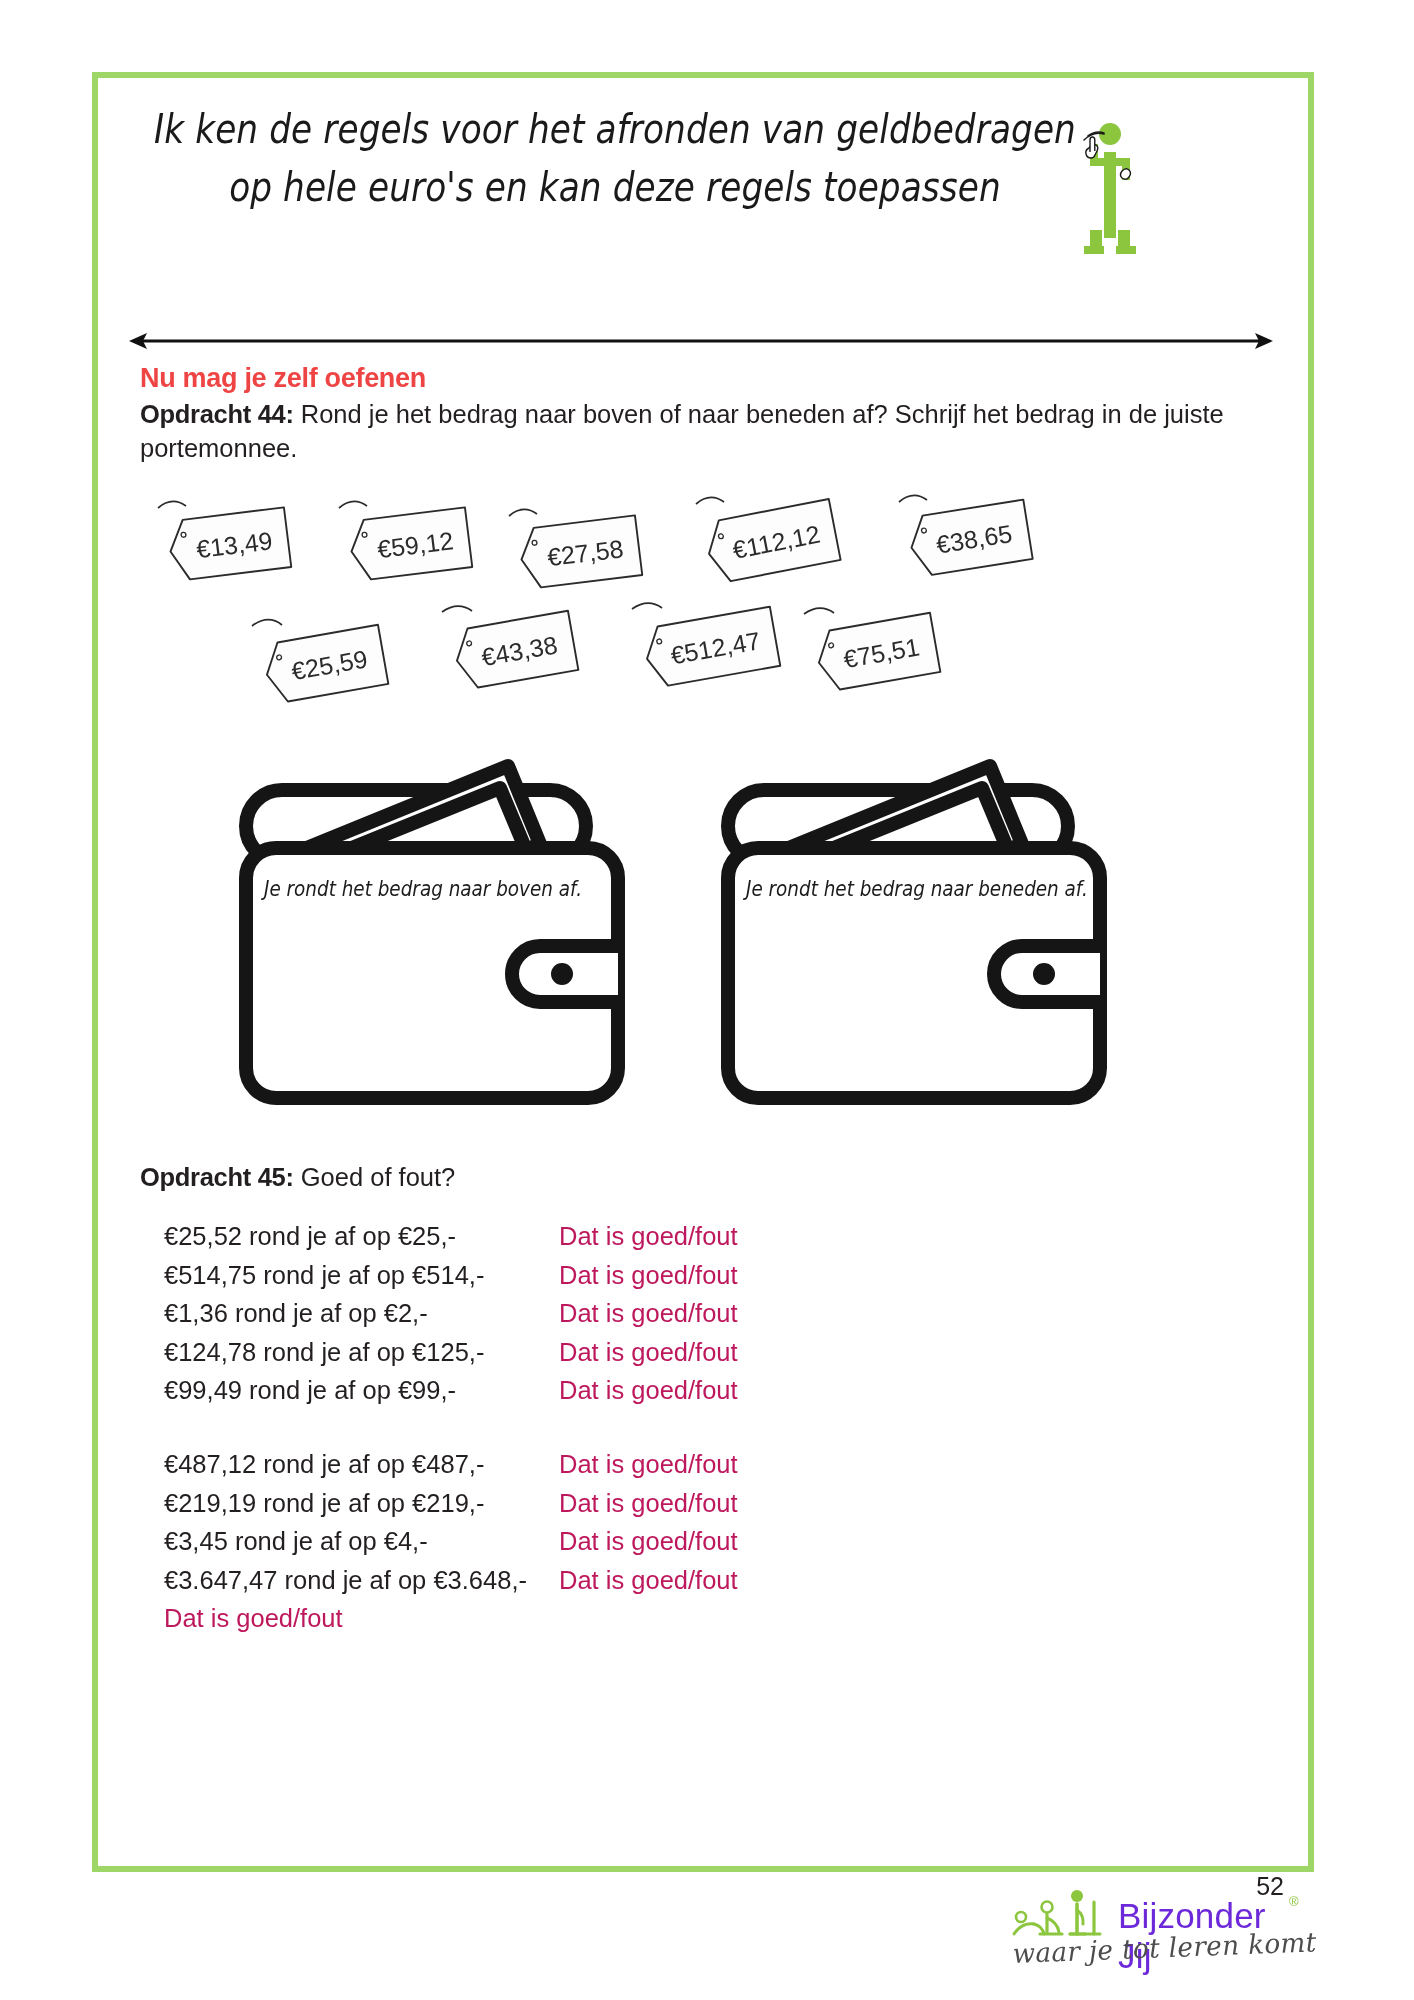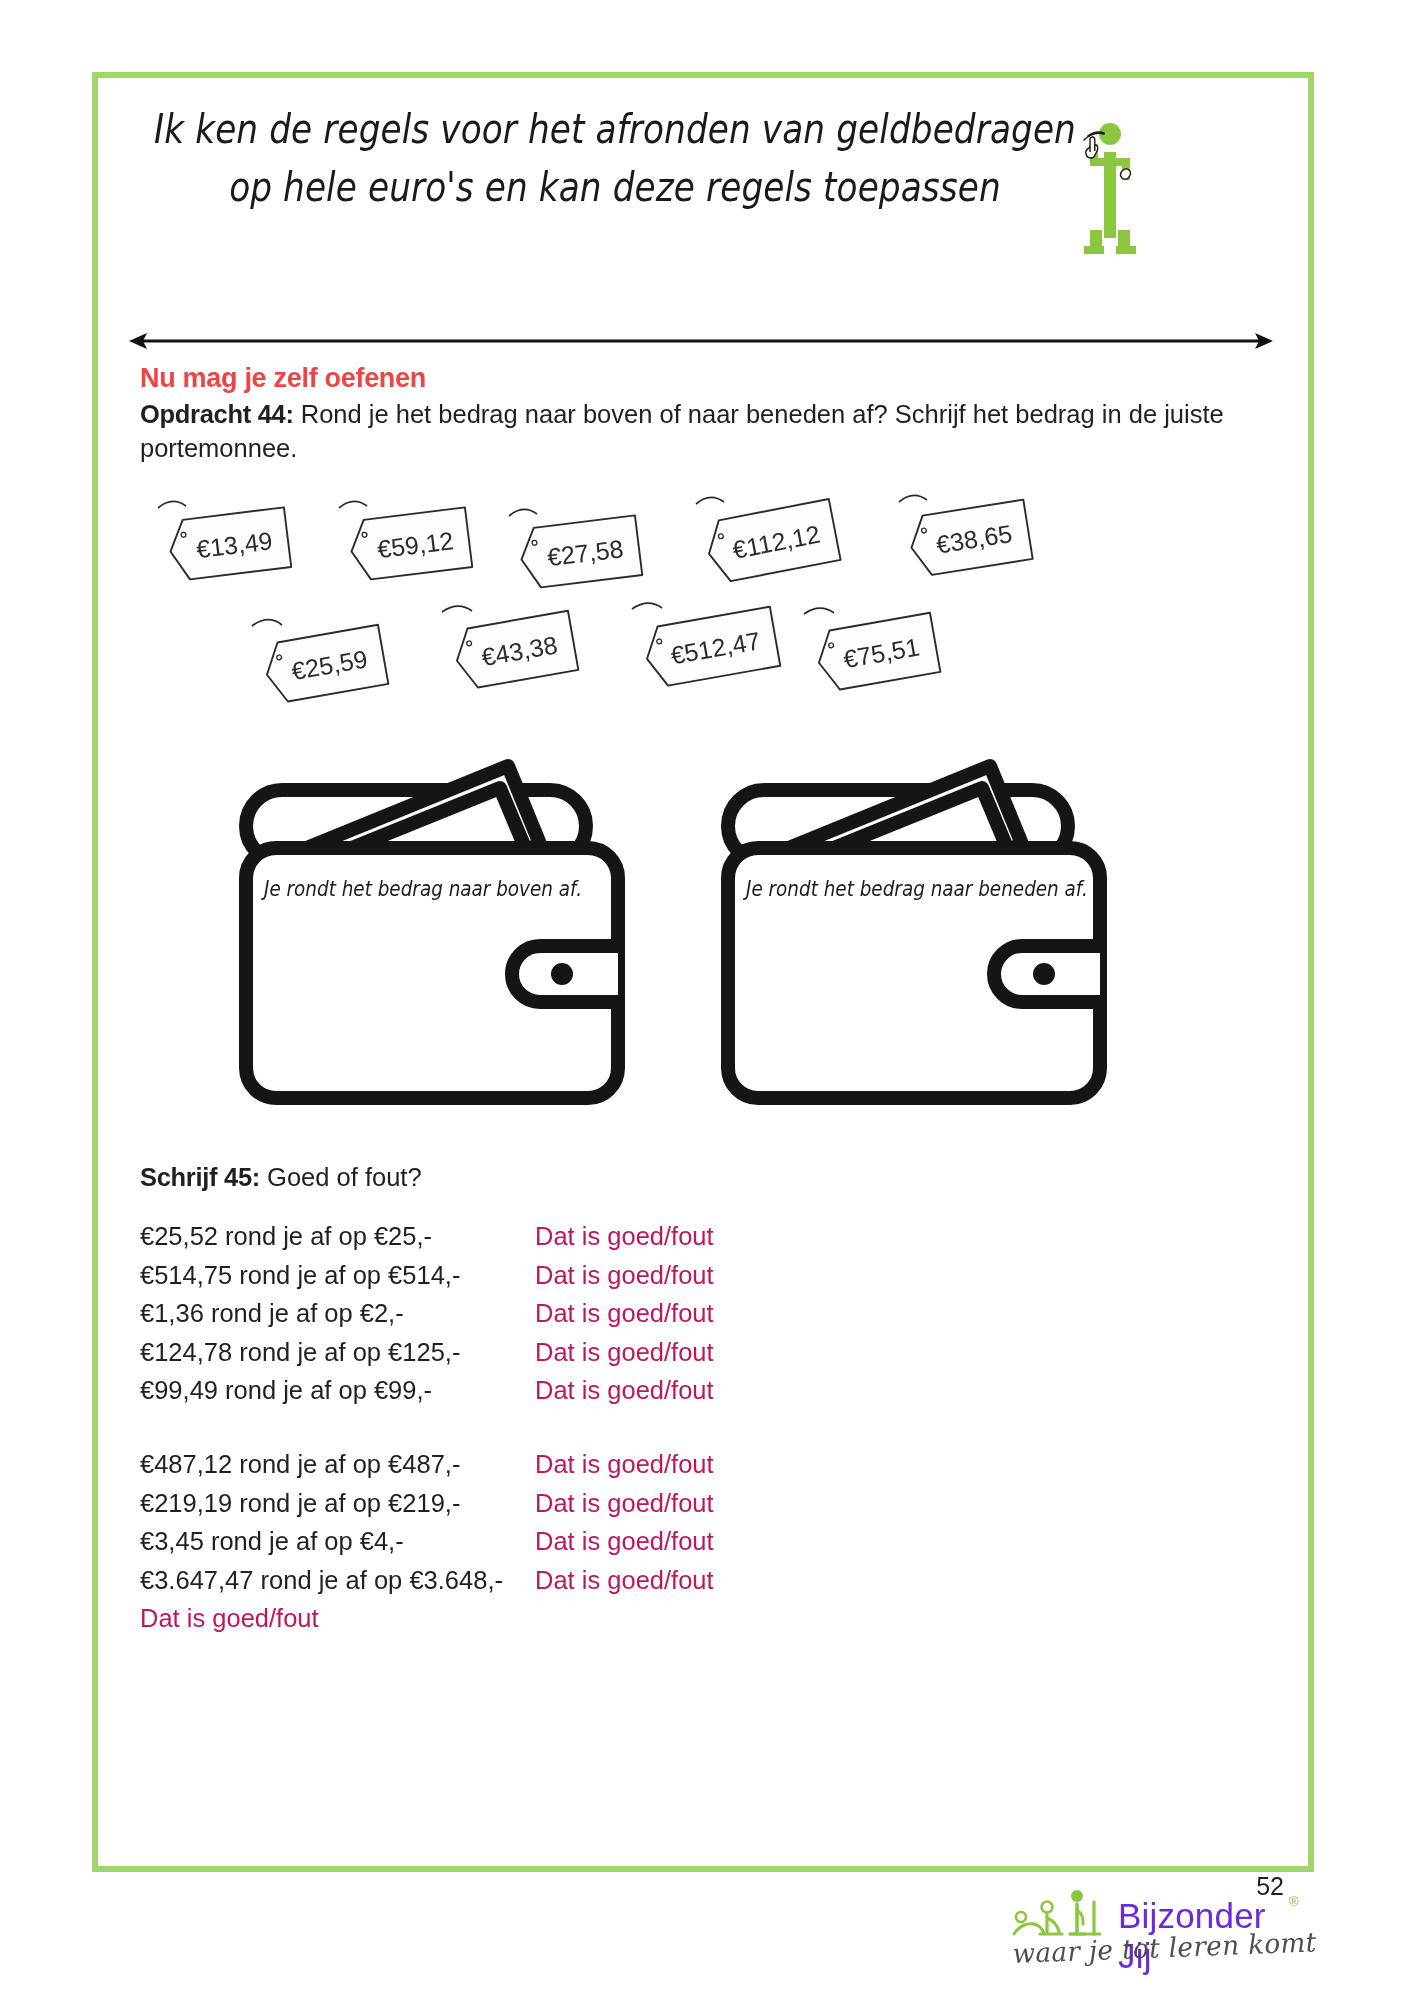--- a/index.html
+++ b/index.html
@@ -149,20 +149,21 @@
   #exercise-table {
     position: absolute;
     left: 140px;
     top: 1222px;
     width: 900px;
   }
   .ex-row {
     display: flex;
     height: 38.6px;
     align-items: flex-start;
+    margin-left: 24px;
   }
   .ex-statement {
     width: 395px;
     font-size: 25.5px;
     font-family: "Liberation Sans", sans-serif;
     color: #231f20;
     white-space: nowrap;
   }
   .ex-answer {
     font-size: 25.5px;
@@ -401,21 +402,21 @@
     <rect x="14" y="42" width="340" height="72" rx="36" ry="36" fill="#ffffff" stroke="#151515" stroke-width="14"></rect>
     <path d="M60 106 L276 18 L308 96 L294 102 L268 40 L100 108 Z" fill="#ffffff" stroke="#151515" stroke-width="14" stroke-linejoin="round"></path>
     <rect x="14" y="100" width="372" height="250" rx="30" ry="30" fill="#ffffff" stroke="#151515" stroke-width="14"></rect>
     <path d="M386 198 L308 198 a28 28 0 0 0 0 56 L386 254" fill="#ffffff" stroke="#151515" stroke-width="14" stroke-linejoin="round"></path>
     <circle cx="330" cy="226" r="11" fill="#151515"></circle>
   </svg>
   <div class="wallet-caption" style="left:32px; top:128px;">Je rondt het bedrag naar beneden af.</div>
 </div>
 
 <div id="task45-heading">
-  <span class="lead">Schrijf 45:</span><span> Goed of fout?</span>
+  <span class="lead">Opdracht 45:</span><span> Goed of fout?</span>
 </div>
 
 <div id="exercise-table">
   <div class="ex-row">
     <div class="ex-statement">€25,52 rond je af op €25,-</div>
     <div class="ex-answer">Dat is goed/fout</div>
   </div>
   <div class="ex-row">
     <div class="ex-statement">€514,75 rond je af op €514,-</div>
     <div class="ex-answer">Dat is goed/fout</div>

